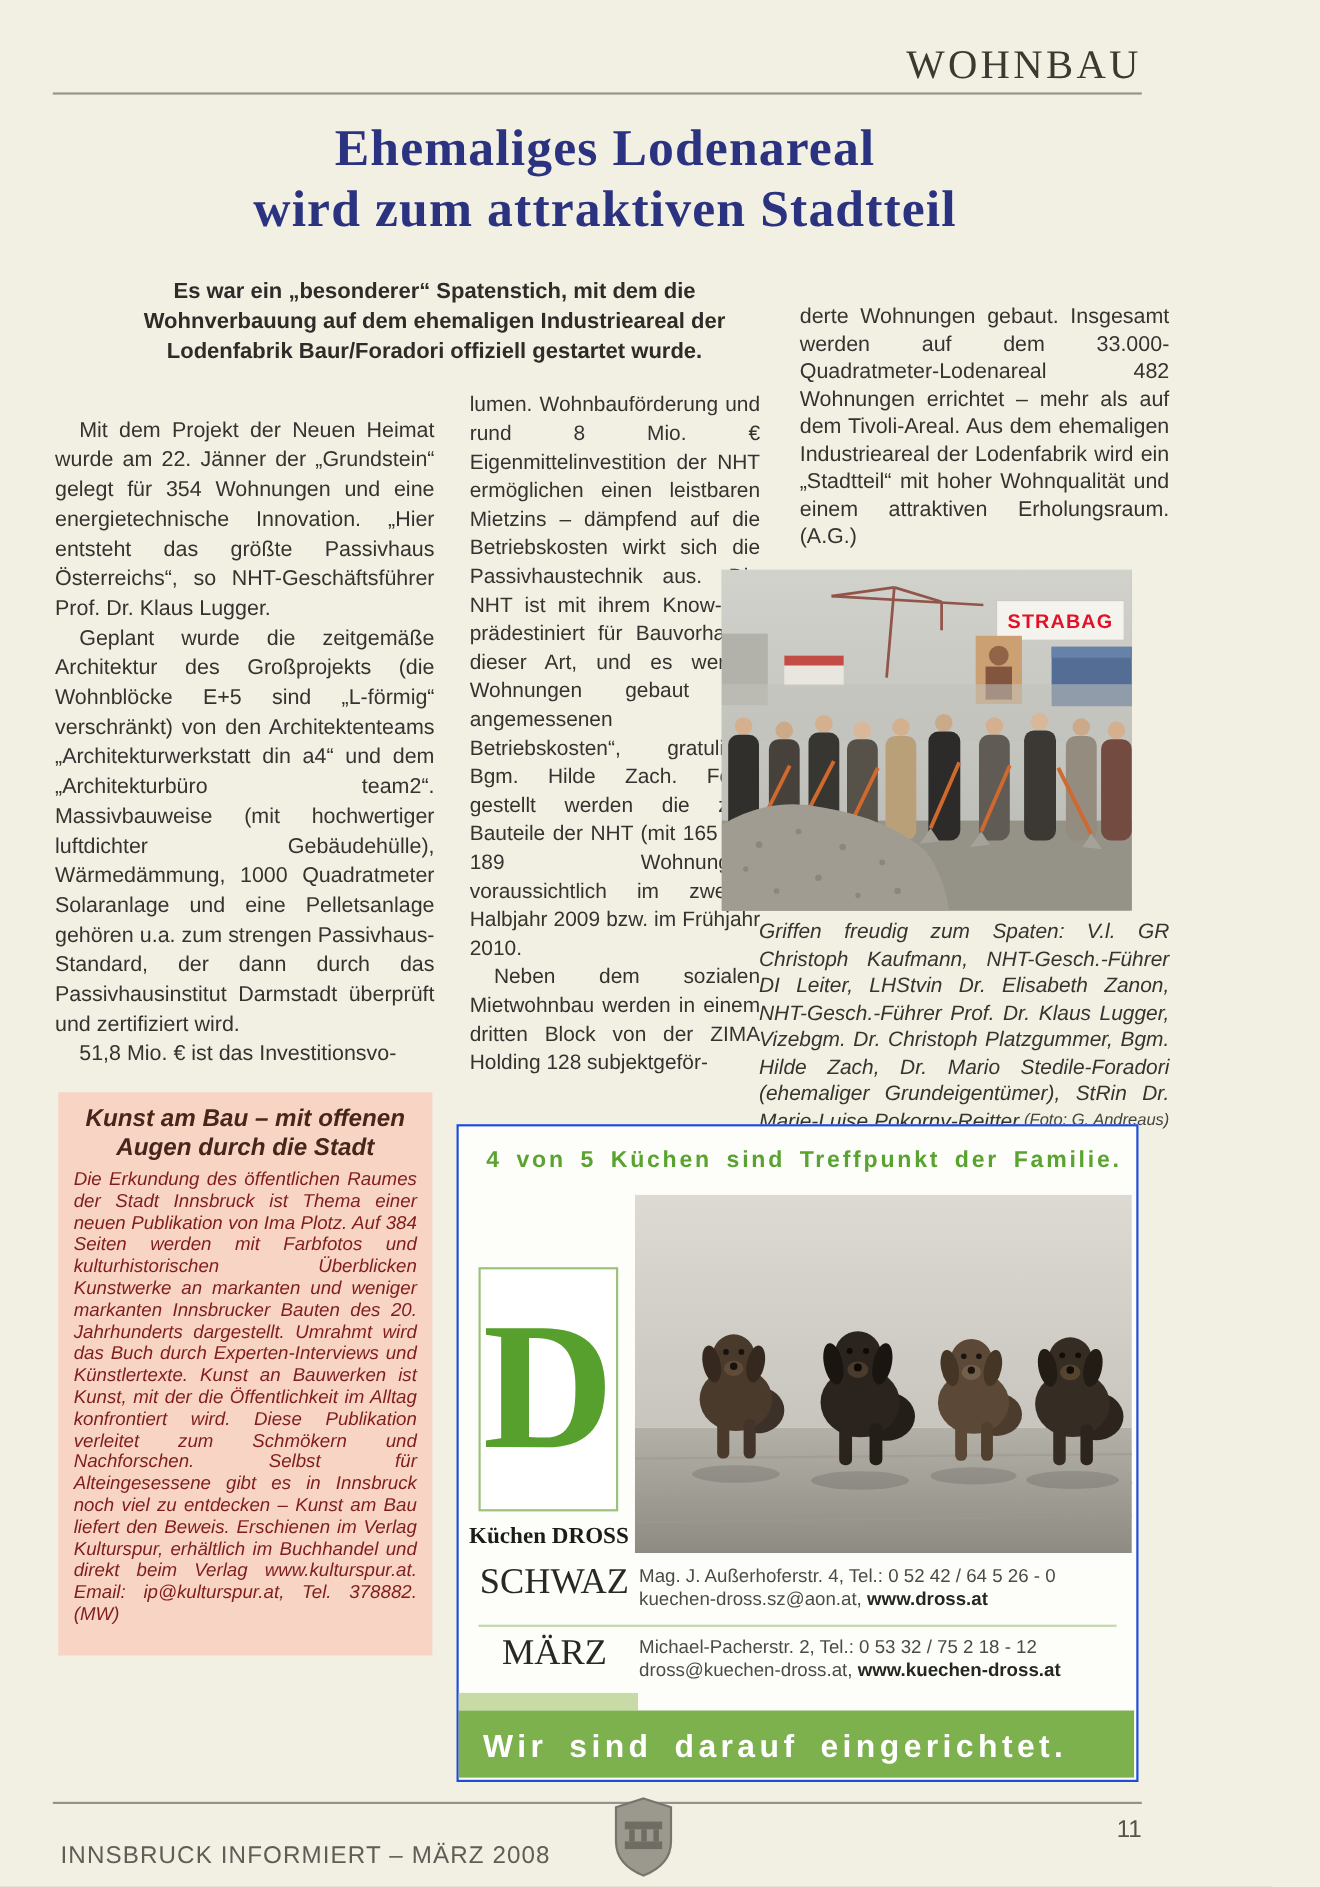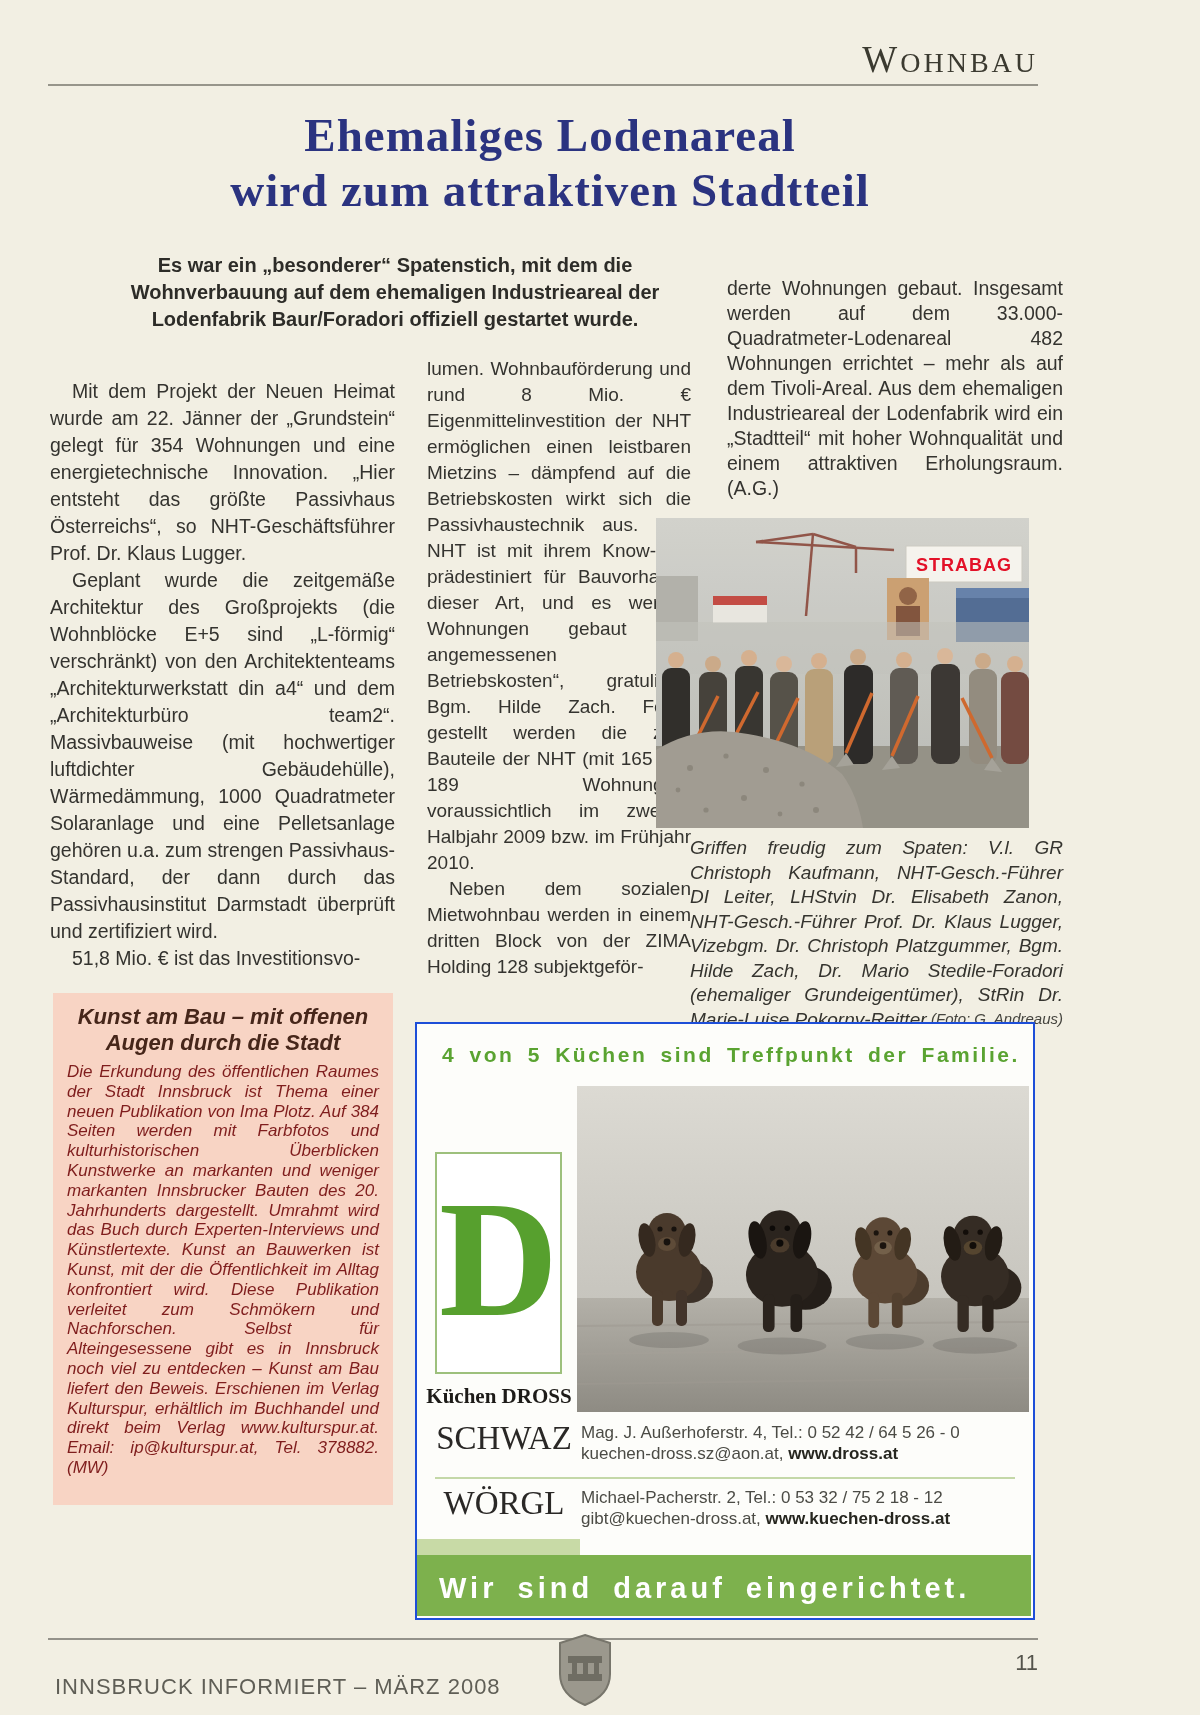--- a/index.html
+++ b/index.html
@@ -3,21 +3,21 @@
 <meta charset="utf-8">
 <style>
   html,body{margin:0;padding:0;background:#d9d5c8;}
   .page{position:relative;width:1200px;height:1715px;background:#f2efe3;
         font-family:"Liberation Sans",sans-serif;overflow:hidden;color:#33322e;}
   
   .rule-top{position:absolute;left:48px;top:84px;width:990px;height:2px;background:#97958b;}
   .section-label{position:absolute;top:38px;right:162px;font-family:"Liberation Serif",serif;
       color:#3b3a30;letter-spacing:3px;}
   .section-label .big{font-size:37px;}
-  .section-label .small{font-size:28px;}
+  .section-label .small{font-size:37px;}
   
   .headline{position:absolute;left:0;top:108px;width:1100px;text-align:center;
       font-family:"Liberation Serif",serif;font-weight:bold;color:#2b3380;
       font-size:47px;line-height:55px;letter-spacing:1px;}
   
   .intro{position:absolute;left:85px;top:252px;width:620px;text-align:center;
       font-weight:bold;font-size:20px;line-height:27px;color:#2d2c28;}
   
   .bodycol{position:absolute;text-align:justify;color:#34332f;}
   .bodycol p{margin:0;}
@@ -310,25 +310,25 @@
     <div class="ad-addr" style="top:398px;">
       <div>Mag. J. Außerhoferstr. 4, Tel.: 0 52 42 / 64 5 26 - 0</div>
       <div>
         <span>kuechen-dross.sz@aon.at,</span>
         <span class="web">www.dross.at</span>
       </div>
     </div>
 
     <div class="ad-div"></div>
 
-    <div class="ad-city" style="top:461px;">WÖRGL</div>
+    <div class="ad-city" style="top:461px;">MÄRZ</div>
     <div class="ad-addr" style="top:463px;">
       <div>Michael-Pacherstr. 2, Tel.: 0 53 32 / 75 2 18 - 12</div>
       <div>
-        <span>gibt@kuechen-dross.at,</span>
+        <span>dross@kuechen-dross.at,</span>
         <span class="web">www.kuechen-dross.at</span>
       </div>
     </div>
 
     <div class="ad-stripe"></div>
     <div class="ad-bar">
       <div class="ad-slogan">Wir sind darauf eingerichtet.</div>
     </div>
   </div>
 

